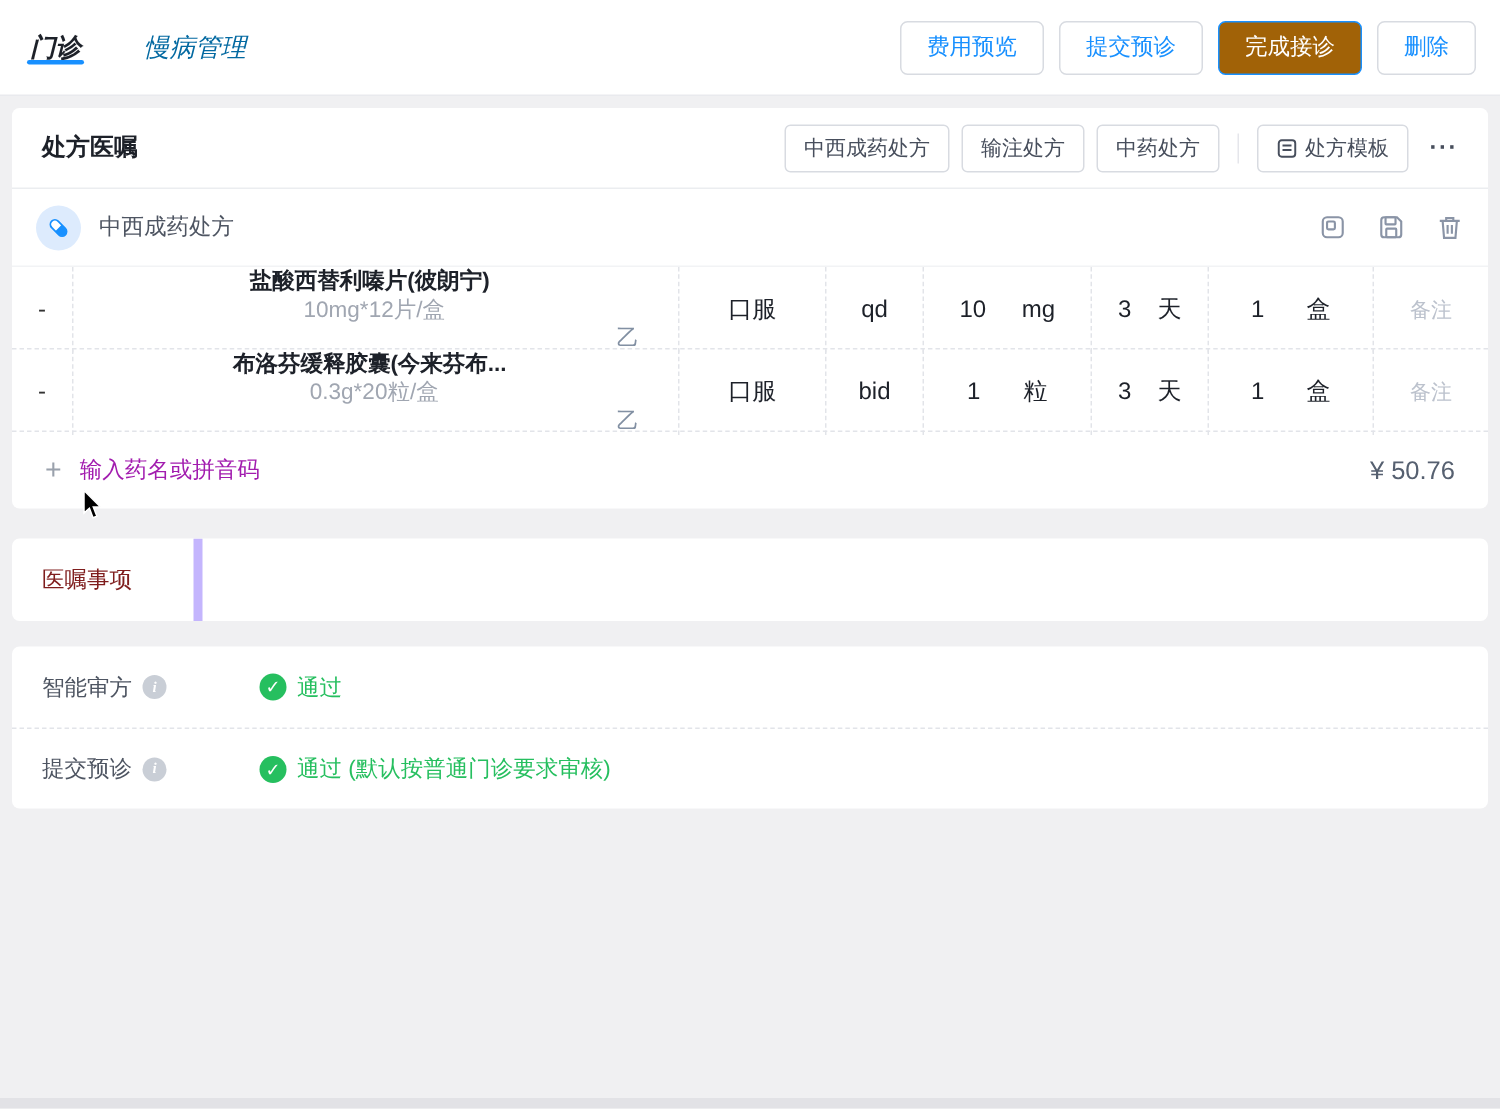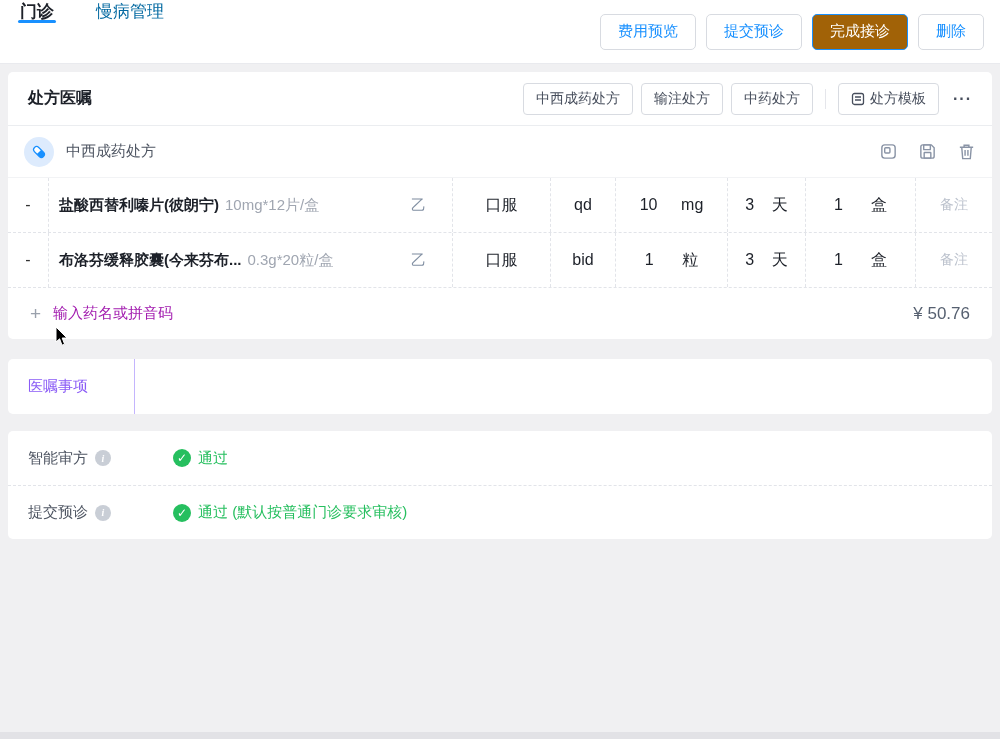--- a/index.html
+++ b/index.html
@@ -7,21 +7,21 @@
   body {
     font-family:"Liberation Sans","DejaVu Sans",sans-serif;
     background:#f0f0f2; position:relative; overflow:hidden;
     color:#1d2129;
   }
   
   .top-bar {
     height:64px; background:#fff; display:flex; align-items:center;
     padding:0 16px 0 20px; border-bottom:1px solid #e9eaee; position:relative;
   }
-  .tabs { display:flex; align-items:flex-start; height:100%; }
+  .tabs { display:flex; align-items:center; height:100%;font-style:italic; }
   .tab { display:flex; align-items:center; position:relative; cursor:pointer; margin-right:42px; font-size:17px; color:#0369a1; }
   .tab.active { font-weight:bold; color:#1d2129; }
   .tab.active .tab-underline {
     position:absolute; left:50%; transform:translateX(-50%);
     bottom:0; width:38px; height:3px; background:#1890ff; border-radius:2px;
   }
   .top-actions { margin-left:auto; display:flex; gap:10px; }
   .btn {
     height:36px; padding:0 17px; background:#fff; border:1px solid #d8dbe1;
     border-radius:5px; font-size:15px; color:#1890ff; cursor:pointer;
@@ -61,38 +61,38 @@
   .icon-btn { background:none; border:none; cursor:pointer; color:#8a94a6; display:flex; padding:0; }
 
   .med-row {
     display:grid;
     grid-template-columns:40px 1fr 98px 65px 112px 78px 110px 77px;
     height:55px; align-items:stretch;
     border-bottom:1px dashed #e2e4e9;
   }
   .cell { display:flex; align-items:center; justify-content:center; border-left:1px dashed #e2e4e9; font-size:16px; color:#1d2129; }
   .cell:first-child { border-left:none; }
-  .cell.name-cell { justify-content:space-between; padding:0 18px 0 10px; border-left:1px dashed #e2e4e9; }
+  .cell.name-cell { justify-content:space-between; padding:0 18px 0 10px; border-left:1px dashed #e2e4e9;flex-direction:column; }
   .cell.spread { justify-content:space-evenly; }
   .minus-cell { font-size:16px; color:#333; cursor:pointer; }
   .med-name { font-size:15px; font-weight:bold; white-space:nowrap; }
   .med-spec { font-size:15px; color:#a0a6b1; margin-left:6px; white-space:nowrap; }
   .med-class { margin-left:auto; color:#8290a3; font-size:15px; padding-right:8px; }
   .remark-cell { color:#bcc2cd; font-size:14px; cursor:text; }
 
   .add-row { height:51px; display:flex; align-items:center; padding:0 14px 0 22px; }
   .plus-glyph { font-size:19px; color:#9aa1ac; margin-right:12px; line-height:1; }
   .add-placeholder { font-size:15px; color:#a21caf; flex:1; cursor:text; }
   .rx-total { font-size:17px; color:#566070; padding-right:8px; }
 
   
   .advice-card { margin-top:20px; height:55px; display:flex; align-items:stretch; }
   .advice-label {
     width:127px; display:flex; align-items:center; padding-left:20px;
-    font-size:15px; color:#8b5cf6; border-right:1px solid #c4b5fd;
+    font-size:15px; color:#7f1d1d; border-right:6px solid #c4b5fd;
   }
   .advice-value { flex:1; cursor:text; }
 
   
   .audit-card { margin-top:17px; }
   .audit-row { height:54px; display:flex; align-items:center; padding:0 20px; }
   .audit-row + .audit-row { border-top:1px dashed #e2e4e9; }
   .audit-label-wrap { width:145px; display:flex; align-items:center; gap:7px; }
   .audit-label { font-size:15px; color:#4e5562; }
   .info-icon {

